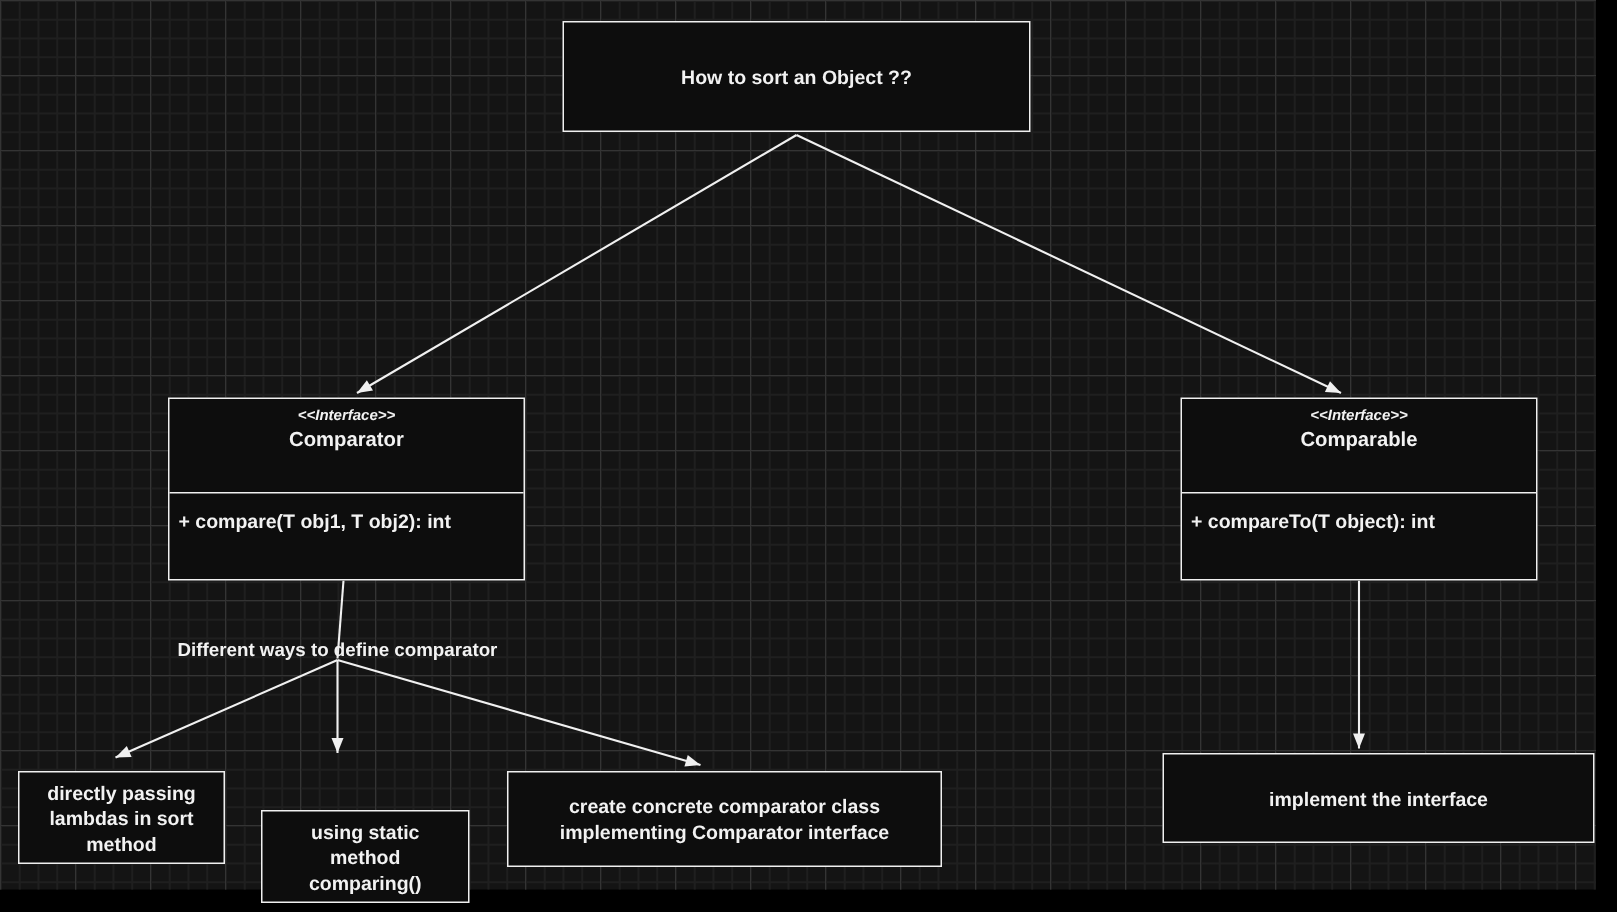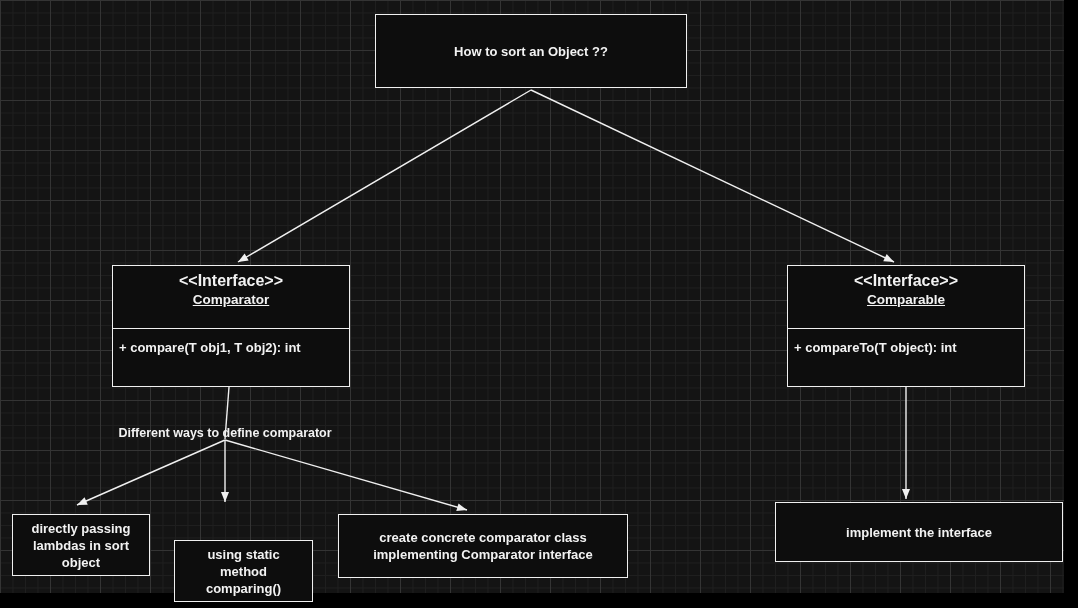--- a/index.html
+++ b/index.html
@@ -47,22 +47,22 @@
     text-align:center;
   }
   .node.small { line-height:17px; }
   .node.small .lbl { white-space: pre-line; }
 
   .iface-head {
     height: 62px;
     padding-top: 6px;
     text-align: center;
   }
-  .stereo { font-size: 16px; }
-  .iname  { font-size: 13.5px; margin-top: 2px; text-decoration: underline; }
+  .stereo { font-style: italic; font-size: 10px; }
+  .iname  { font-size: 13.5px; margin-top: 2px; }
   .iface-method {
     border-top: 1.5px solid var(--node-stroke);
     padding: 11px 6px 0 6px;
     text-align: left;
     font-size: 13px;
   }
 
   .edge-label {
     position:absolute;
     color: var(--text-color);
@@ -109,21 +109,21 @@
       <div class="iname">Comparable</div>
     </div>
     <div class="iface-method">+ compareTo(T object): int</div>
   </div>
 
   <div class="edge-label" style="left:105px; top:426px; width:240px;">Different ways to define comparator</div>
 
   <div class="node center small" style="left:12px; top:514px; width:138px; height:62px;">
     <span class="lbl">directly passing
 lambdas in sort
-object</span>
+method</span>
   </div>
 
   <div class="node center small" style="left:174px; top:540px; width:139px; height:62px;">
     <span class="lbl">using static
 method
 comparing()</span>
   </div>
 
   <div class="node center small" style="left:338px; top:514px; width:290px; height:64px;">
     <span class="lbl">create concrete comparator class

